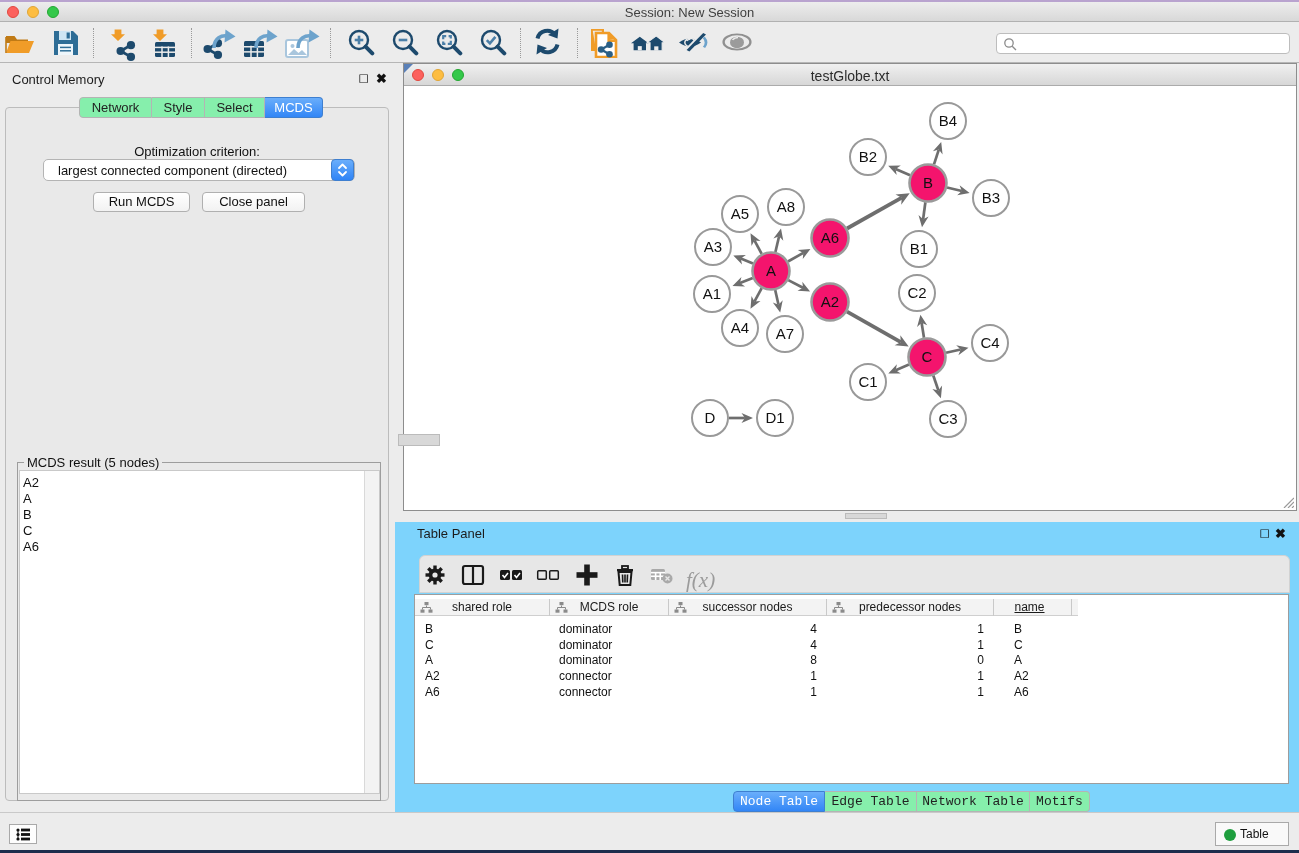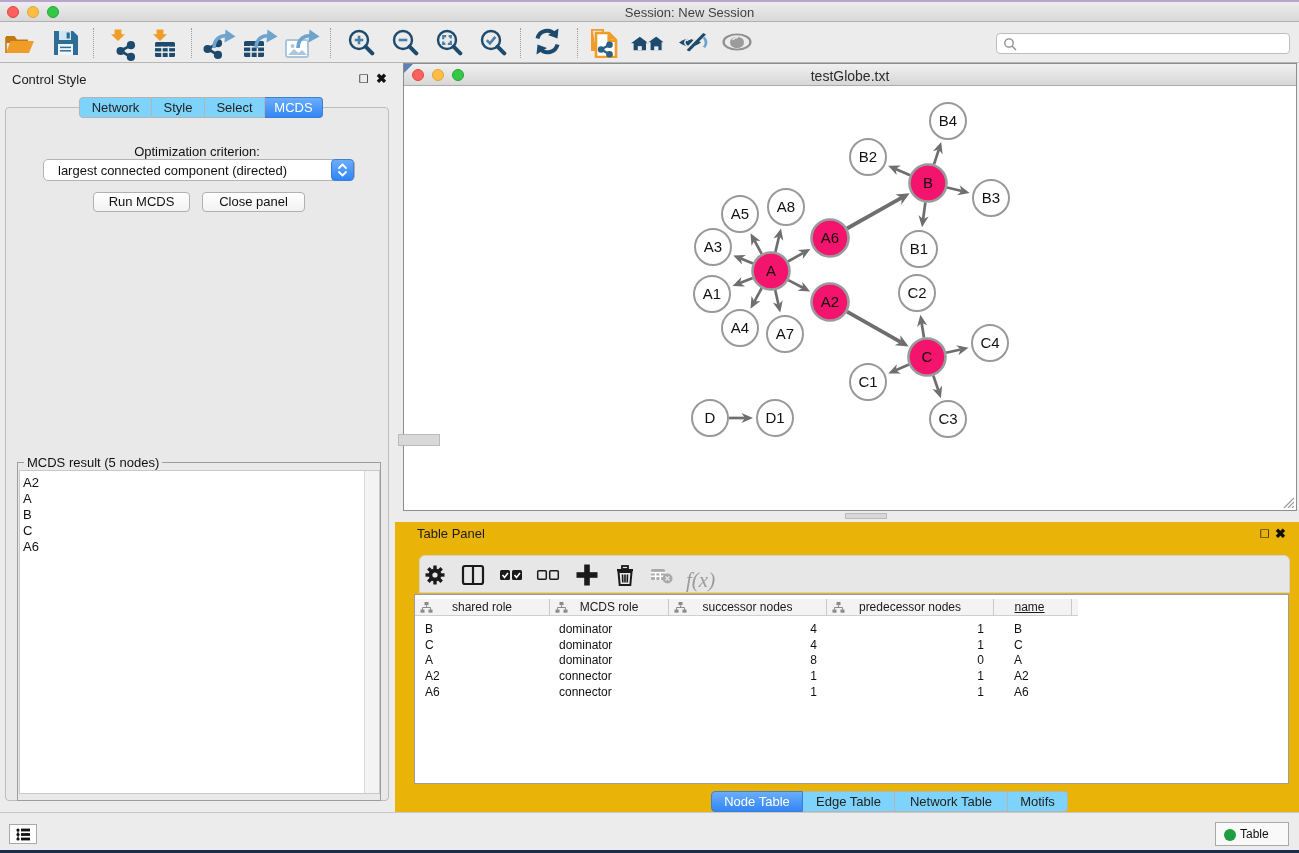--- a/index.html
+++ b/index.html
@@ -31,21 +31,21 @@
 #searchbox svg { position:absolute; left:6px; top:3px; }
 
 
 #cpanel { left:0; top:63px; width:390px; height:749px; background:#ececec; }
 #cpanel .hdr { position:absolute; left:12px; top:9px; font-size:13px; color:#1c1c1c; }
 .dockbtns { position:absolute; top:8px; font-size:13px; color:#111; }
 #cp-body { position:absolute; left:5px; top:44px; width:384px; height:694px;
   background:#e9e9e9; border:1px solid #bcbcbc; border-radius:4px; }
 
 .tabset { position:absolute; display:flex; }
-.tab { height:21px; line-height:20px; font-size:13px; color:#222; background:#7dd3fc;
+.tab { height:21px; line-height:20px; font-size:13px; color:#222; background:#86efac;
   border:1px solid #b4b4b4; border-left:none; text-align:center; }
 .tab.first { border-left:1px solid #b4b4b4; border-radius:4px 0 0 4px; }
 .tab.last { border-radius:0 4px 4px 0; }
 .tab.sel { background:linear-gradient(#6aaefb,#3286f6); color:#fff; border-color:#3e7fd0; }
 #cp-tabs { left:73px; top:-11px; }
 
 #optlabel { position:absolute; left:0; top:36px; width:100%; text-align:center; font-size:13px; color:#111; }
 #dropdown { position:absolute; left:37px; top:51px; width:312px; height:22px;
   background:#fff; border:1px solid #b4b4b4; border-radius:5px; }
 #dropdown .txt { position:absolute; left:14px; top:3px; font-size:13px; color:#111; }
@@ -74,33 +74,33 @@
 #nf-title .t-red { left:8px; background:#fc615d; border:0.5px solid #e1483f; top:5px;}
 #nf-title .t-yel { left:28px; background:#fdbd41; border:0.5px solid #e0a535; top:5px;}
 #nf-title .t-grn { left:48px; background:#34c84a; border:0.5px solid #24a732; top:5px;}
 #nf-title .title { position:absolute; width:100%; text-align:center; top:4px; font-size:14px; color:#2c2c2c; }
 
 
 #vsplit-handle { left:398px; top:434px; width:6px; height:12px; background:#d8d8d8; border:1px solid #bbb; }
 #hsplit-handle { left:845px; top:513px; width:12px; height:6px; background:#d8d8d8; border:1px solid #bbb; }
 
 
-#tpanel { left:395px; top:522px; width:904px; height:290px; background:#eab308; }
+#tpanel { left:395px; top:522px; width:904px; height:290px; background:#7dd3fc; }
 #tpanel .hdr { position:absolute; left:22px; top:4px; font-size:13px; color:#1c1c1c; }
 #tp-toolbar { position:absolute; left:24px; top:33px; width:871px; height:38px;
   background:#e7e7e7; border:1px solid #d2d2d2; border-radius:6px 6px 0 0; }
 #tp-table { position:absolute; left:19px; top:72px; width:875px; height:190px;
   background:#fff; border:1px solid #9d9d9d; }
 #tp-header { position:absolute; left:0; top:4px; width:663px; height:17px;
   background:#f3f3f3; border-bottom:1px solid #cfcfcf; }
 .hcell { position:absolute; top:0; height:17px; border-right:1px solid #c9c9c9;
   font-size:12px; color:#1a1a1a; text-align:center; line-height:17px; }
 .trow { position:absolute; font-size:12px; color:#111; height:16px; line-height:16px; }
 
-#bt-tabs { left:671px; top:791px; }
+#bt-tabs { left:693px; top:791px;font-family:Liberation Mono, monospace; }
 
 #statusbar { left:0; top:812px; width:1299px; height:38px; background:#ececec;
   border-top:1px solid #c9c9c9; }
 #listbtn { position:absolute; left:9px; top:11px; width:28px; height:20px;
   background:#fdfdfd; border:1px solid #a9a9a9; }
 #membtn { position:absolute; right:10px; top:9px; width:74px; height:24px;
   background:#f9f9f9; border:1px solid #a9a9a9; font-size:12px; color:#111; }
 #membtn .dot { position:absolute; left:8px; top:6px; width:12px; height:12px;
   border-radius:50%; background:#1e9e3e; }
 #membtn .mtxt { position:absolute; left:24px; top:4px; }
@@ -249,21 +249,21 @@
   <div class="sep" style="left:577px"></div>
   <div id="searchbox">
     <svg width="15" height="15" viewBox="0 0 15 15">
         <circle cx="6" cy="6" r="4.2" fill="none" stroke="#8b8b8b" stroke-width="1.3"></circle>
         <line x1="9.2" y1="9.2" x2="13" y2="13" stroke="#8b8b8b" stroke-width="1.3"></line>
       </svg>
   </div>
 </div>
 
 <div class="abs" id="cpanel">
-  <div class="hdr">Control Style</div>
+  <div class="hdr">Control Memory</div>
   <div class="dockbtns" style="right:21px; top:7px;">◻</div>
   <div class="dockbtns" style="right:3px; font-weight:bold;">✖</div>
   <div id="cp-body">
     <div class="tabset" id="cp-tabs">
       <div class="tab first" style="width:73px">Network</div>
         <div class="tab" style="width:53px">Style</div>
         <div class="tab" style="width:60px">Select</div>
         <div class="tab sel last" style="width:58px">MCDS</div>
     </div>
     <div id="optlabel">Optimization criterion:</div>

